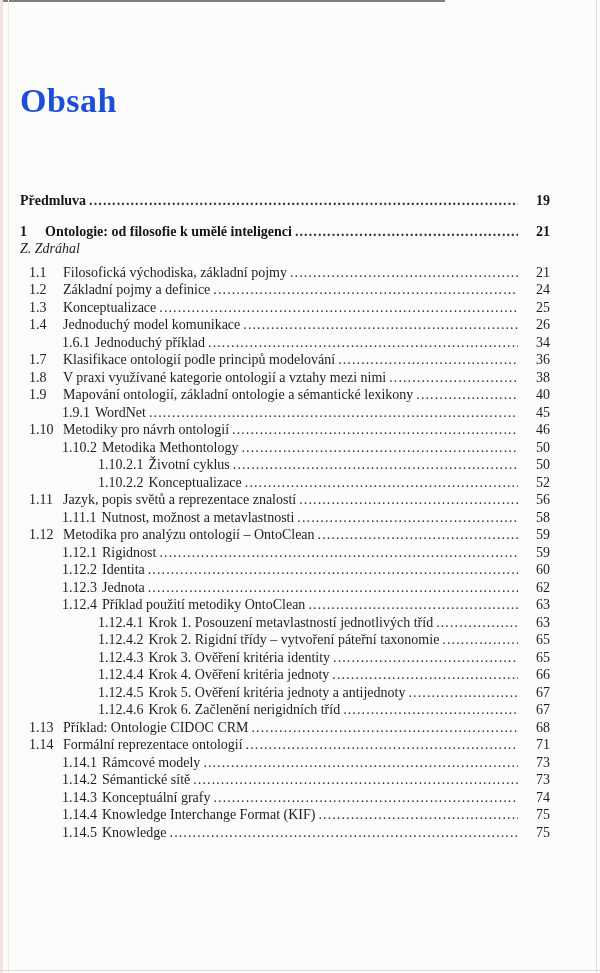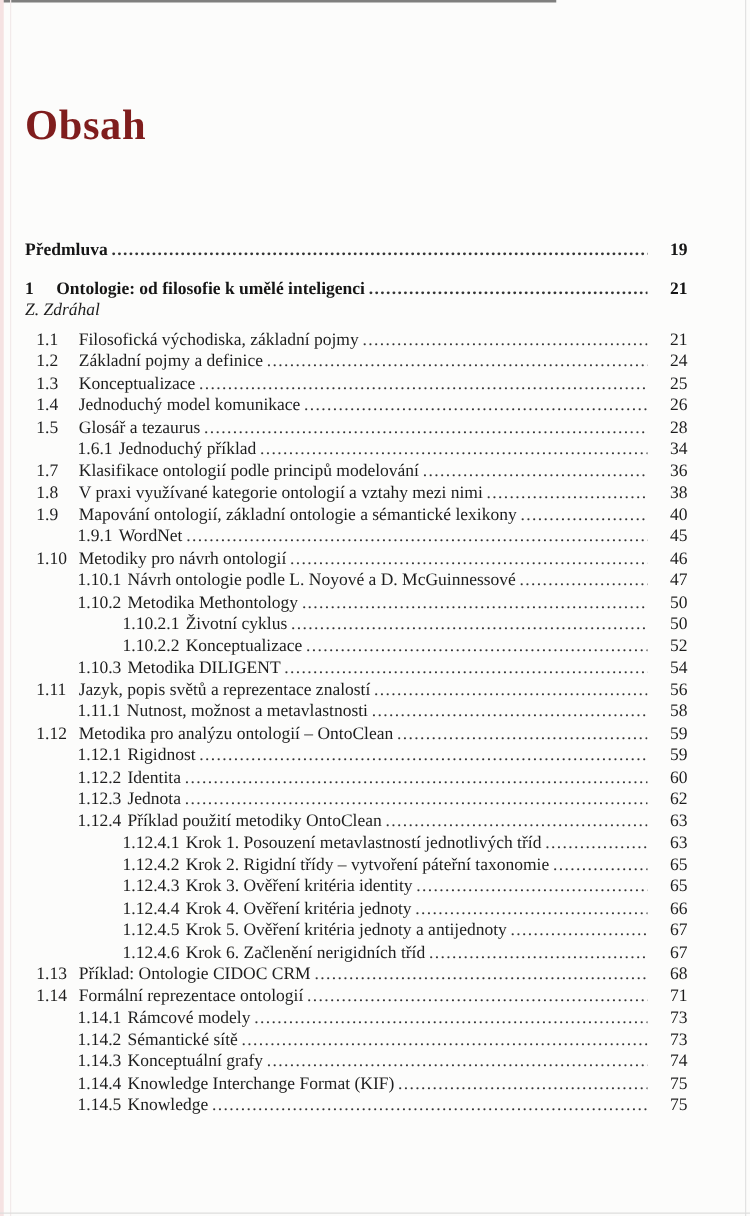--- a/index.html
+++ b/index.html
@@ -42,21 +42,21 @@
     position: absolute; bottom: 2px; left: 0;
     width: 100%; height: 1px;
     background: #dddddd;
   }
 
   h1.page-title {
     margin: 84px 0 0 20px;
     font-size: 34px;
     line-height: 34px;
     font-weight: bold;
-    color: #7f1d1d;
+    color: #1d4ed8;
     letter-spacing: .5px;
   }
 
   .toc {
     margin: 74px 50px 0 20px; 
     font-size: 14px;
     line-height: 17.5px;
   }
 
   .row {
@@ -147,26 +147,20 @@
           <span class="t">Konceptualizace</span>
           <span class="leader"></span>
           <span class="pg">25</span>
         </div>
         <div class="row lvl1">
           <span class="num">1.4</span>
           <span class="t">Jednoduchý model komunikace</span>
           <span class="leader"></span>
           <span class="pg">26</span>
         </div>
-        <div class="row lvl1">
-          <span class="num">1.5</span>
-          <span class="t">Glosář a tezaurus</span>
-          <span class="leader"></span>
-          <span class="pg">28</span>
-        </div>
         <div class="row lvl2">
           <span class="num">1.6.1</span>
           <span class="t">Jednoduchý příklad</span>
           <span class="leader"></span>
           <span class="pg">34</span>
         </div>
         <div class="row lvl1">
           <span class="num">1.7</span>
           <span class="t">Klasifikace ontologií podle principů modelování</span>
           <span class="leader"></span>
@@ -190,48 +184,36 @@
           <span class="leader"></span>
           <span class="pg">45</span>
         </div>
         <div class="row lvl1">
           <span class="num">1.10</span>
           <span class="t">Metodiky pro návrh ontologií</span>
           <span class="leader"></span>
           <span class="pg">46</span>
         </div>
         <div class="row lvl2">
-          <span class="num">1.10.1</span>
-          <span class="t">Návrh ontologie podle L. Noyové a D. McGuinnessové</span>
-          <span class="leader"></span>
-          <span class="pg">47</span>
-        </div>
-        <div class="row lvl2">
           <span class="num">1.10.2</span>
           <span class="t">Metodika Methontology</span>
           <span class="leader"></span>
           <span class="pg">50</span>
         </div>
         <div class="row lvl3">
           <span class="num">1.10.2.1</span>
           <span class="t">Životní cyklus</span>
           <span class="leader"></span>
           <span class="pg">50</span>
         </div>
         <div class="row lvl3">
           <span class="num">1.10.2.2</span>
           <span class="t">Konceptualizace</span>
           <span class="leader"></span>
           <span class="pg">52</span>
-        </div>
-        <div class="row lvl2">
-          <span class="num">1.10.3</span>
-          <span class="t">Metodika DILIGENT</span>
-          <span class="leader"></span>
-          <span class="pg">54</span>
         </div>
         <div class="row lvl1">
           <span class="num">1.11</span>
           <span class="t">Jazyk, popis světů a reprezentace znalostí</span>
           <span class="leader"></span>
           <span class="pg">56</span>
         </div>
         <div class="row lvl2">
           <span class="num">1.11.1</span>
           <span class="t">Nutnost, možnost a metavlastnosti</span>

